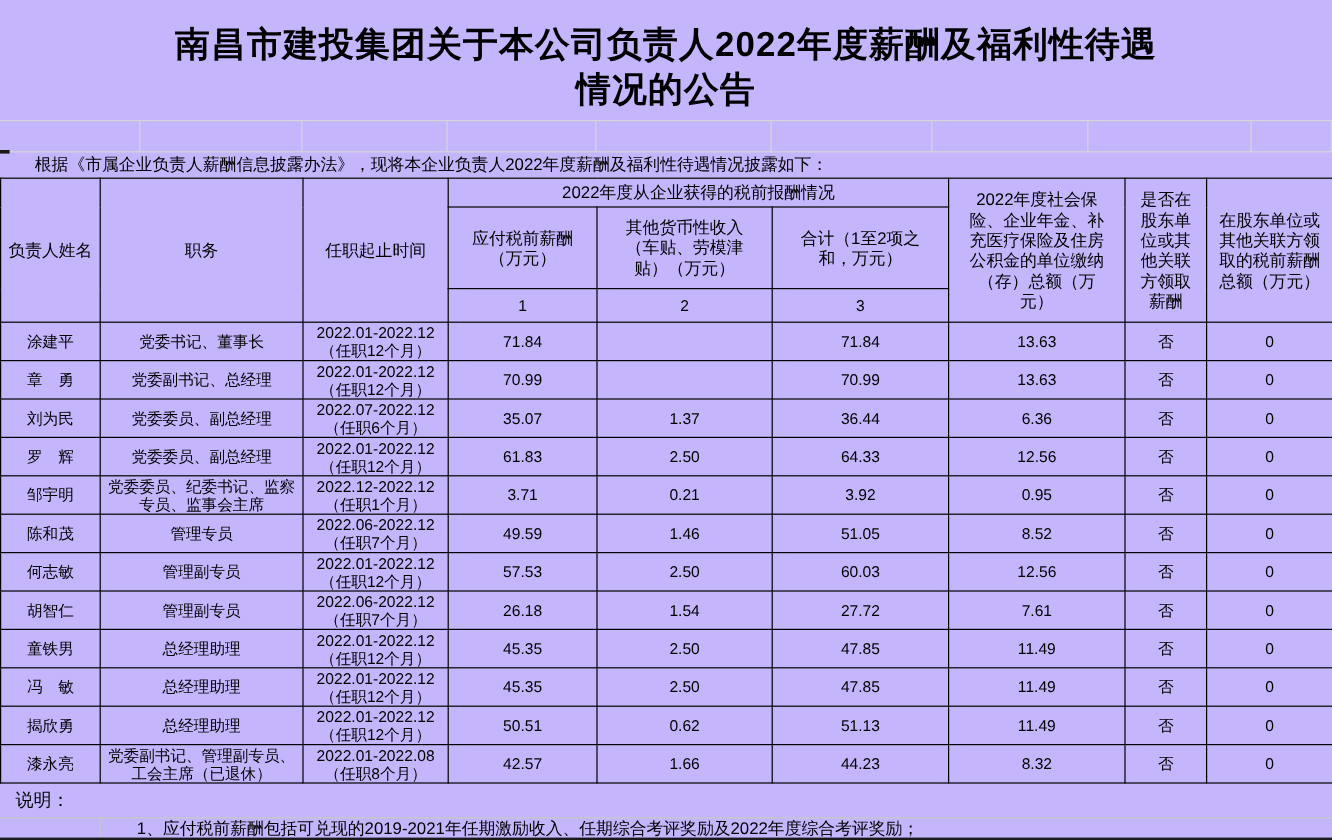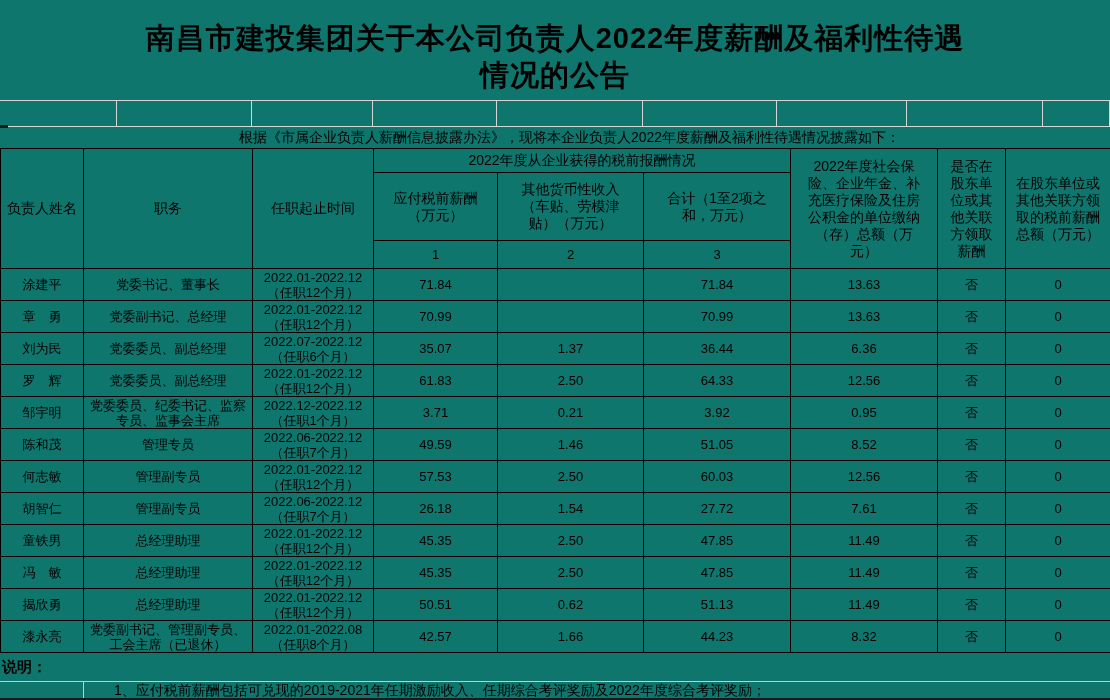--- a/index.html
+++ b/index.html
@@ -3,21 +3,21 @@
 <meta charset="utf-8">
 <style>
   * { box-sizing: border-box; margin: 0; padding: 0; }
   html, body { width: 1110px; height: 700px; background: #fff; }
   body {
     font-family: "Liberation Sans", sans-serif;
     color: #000;
     overflow: hidden;
     position: relative;
   }
-  .page { width: 1110px; height: 700px; position: relative; background: #0f766e; }
+  .page { width: 1110px; height: 700px; position: relative; background: #c4b5fd; }
 
   
   .title-block {
     height: 100px;
     padding-top: 20px;
     text-align: center;
     font-weight: bold;
     font-size: 29px;
     line-height: 37px;
     letter-spacing: 1px;
@@ -41,21 +41,20 @@
   }
 
   
   .intro-row {
     height: 21px;
     display: flex;
     align-items: center;
     padding-left: 29px;
     font-size: 14px;
     white-space: nowrap;
-    justify-content: center;
   }
 
   
   table.main {
     border-collapse: collapse;
     table-layout: fixed;
     width: 1110px;
   }
   table.main th, table.main td {
     border: 1px solid #000;
@@ -80,24 +79,23 @@
   tbody td { font-size: 13px; line-height: 15px; }
   td.pos-cell { padding: 0 4px; }
   td.term-cell { padding: 0 2px; }
   .term-line { font-size: 13px; line-height: 15px; }
 
   
   .notes-label-row {
     height: 29px;
     display: flex;
     align-items: center;
-    padding-left: 2px;
+    padding-left: 13px;
     font-size: 15px;
     border-bottom: 1px solid #c9c9c9;
-    font-weight: bold;
   }
   .note-row { height: 17px; display: flex; }
   .note-spacer { width: 84px; flex: none; border-right: 1px solid #c9c9c9; }
   .note-text {
     padding-left: 30px;
     font-size: 14px;
     line-height: 17px;
     white-space: nowrap;
   }
   .bottom-bar {

